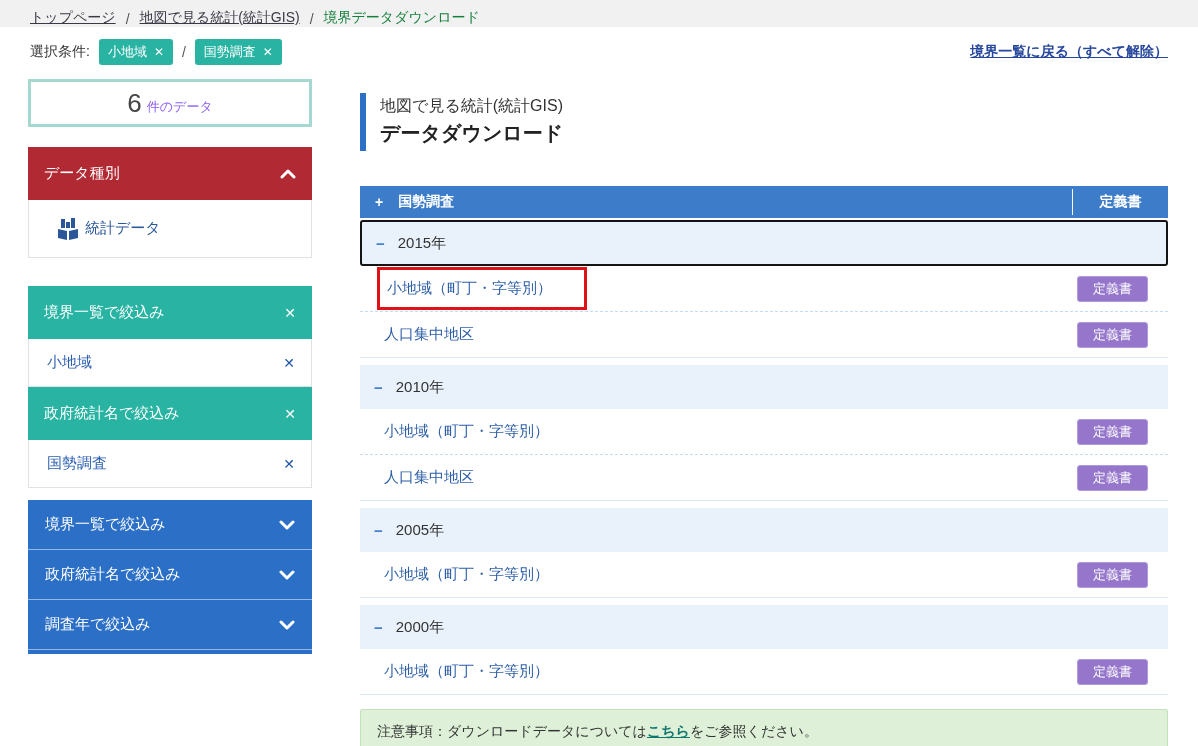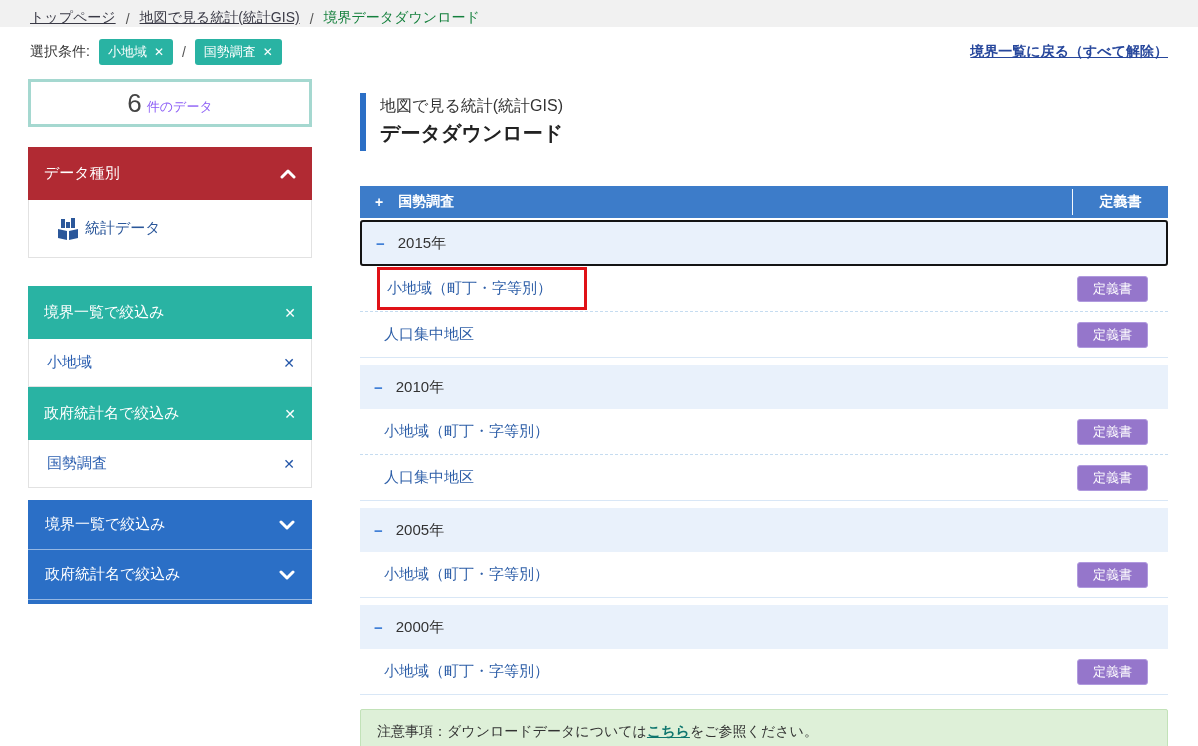--- a/index.html
+++ b/index.html
@@ -172,20 +172,26 @@
         <svg class="chev" viewBox="0 0 16 10">
           <path d="M2 2 L8 8 L14 2" fill="none" stroke="#fff" stroke-width="3" stroke-linecap="round" stroke-linejoin="round"></path>
         </svg>
       </div>
       <div class="blue-row">
         <span>政府統計名で絞込み</span>
         <svg class="chev" viewBox="0 0 16 10">
           <path d="M2 2 L8 8 L14 2" fill="none" stroke="#fff" stroke-width="3" stroke-linecap="round" stroke-linejoin="round"></path>
         </svg>
       </div>
+      <div class="blue-row">
+        <span>調査年で絞込み</span>
+        <svg class="chev" viewBox="0 0 16 10">
+          <path d="M2 2 L8 8 L14 2" fill="none" stroke="#fff" stroke-width="3" stroke-linecap="round" stroke-linejoin="round"></path>
+        </svg>
+      </div>
     </div>
   </div>
 
   <div class="main">
 
     <div class="page-title">
       <div class="small">地図で見る統計(統計GIS)</div>
       <div class="big">データダウンロード</div>
     </div>
 

